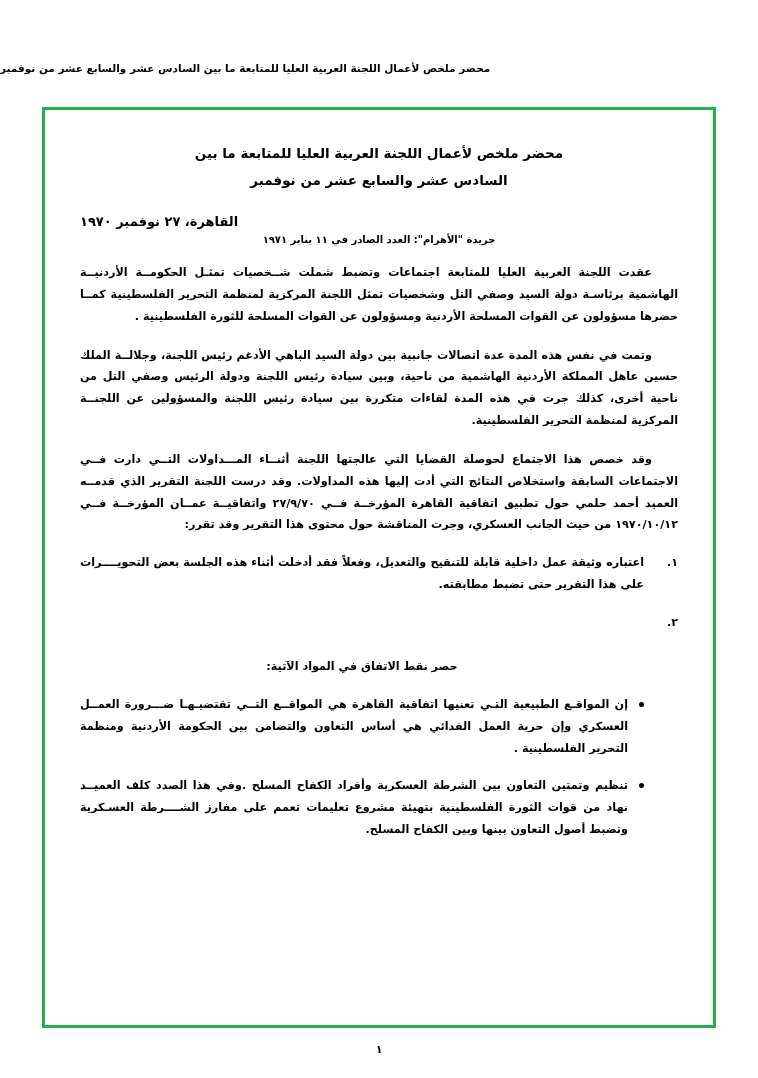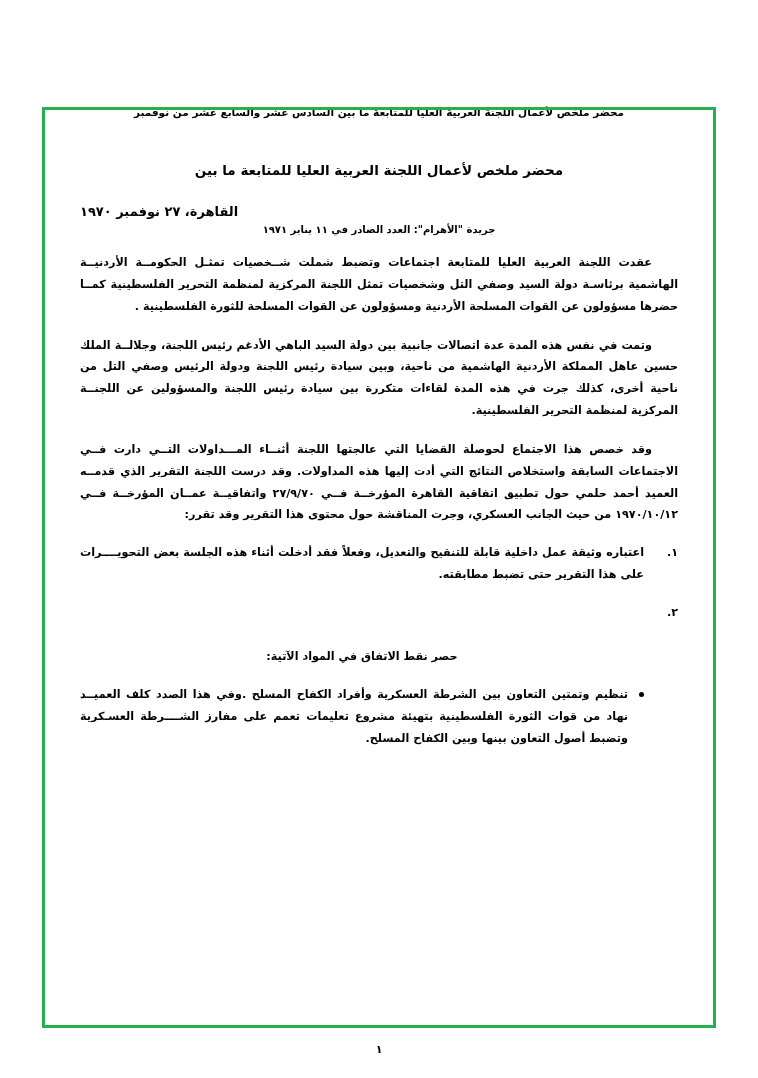--- a/index.html
+++ b/index.html
@@ -20,42 +20,41 @@
     position: absolute;
     inset: 0;
     padding: 0;
   }
 
   .running-head {
     position: absolute;
     top: 62px;
     left: 0;
     right: 0;
-    text-align: center;
+    text-align: left;
     font-size: 10.5px;
     font-weight: bold;
     color: #000;
     letter-spacing: 0;
     direction: rtl;
-    margin-top: 44px;
   }
 
   .frame {
     position: absolute;
     top: 107px;
     right: 42px;
     left: 42px;
     bottom: 50px;
     border: 3px solid #22b14c;
     box-sizing: border-box;
   }
 
   .content {
     position: absolute;
-    top: 157px;
+    top: 140px;
     right: 80px;
     left: 80px;
     direction: rtl;
     text-align: justify;
   }
 
   .title-block {
     text-align: center;
     margin-bottom: 4px;
   }
@@ -165,20 +164,21 @@
 <div class="page">
 
   <div class="running-head">محضر ملخص لأعمال اللجنة العربية العليا للمتابعة ما بين السادس عشر والسابع عشر من نوفمبر</div>
 
   <div class="frame"></div>
 
   <div class="content">
 
     <div class="title-block">
       <div class="title-line">محضر ملخص لأعمال اللجنة العربية العليا للمتابعة ما بين</div>
+      <div class="title-line">السادس عشر والسابع عشر من نوفمبر</div>
     </div>
 
     <div class="date-line">القاهرة، ٢٧ نوفمبر ١٩٧٠</div>
 
     <div class="source-line">جريدة "الأهرام": العدد الصادر في ١١ يناير ١٩٧١</div>
 
     <p class="para">عقدت اللجنة العربية العليا للمتابعة اجتماعات وتضبط شملت شــخصيات تمثـل الحكومــة الأردنيــة الهاشمية برئاسـة دولة السيد وصفي التل وشخصيات تمثل اللجنة المركزية لمنظمة التحرير الفلسطينية كمــا حضرها مسؤولون عن القوات المسلحة الأردنية ومسؤولون عن القوات المسلحة للثورة الفلسطينية .</p>
 
     <p class="para">وتمت في نفس  هذه المدة عدة اتصالات جانبية بين دولة السيد الباهي الأدغم رئيس اللجنة، وجلالــة الملك حسين عاهل المملكة الأردنية الهاشمية من ناحية، وبين سيادة رئيس اللجنة ودولة الرئيس وصفي التل من ناحية أخرى، كذلك جرت في هذه المدة لقاءات متكررة بين سيادة رئيس اللجنة والمسؤولين عن اللجنــة المركزية لمنظمة التحرير الفلسطينية.</p>
 
@@ -189,20 +189,26 @@
       <div class="txt">اعتباره وثيقة عمل داخلية قابلة للتنقيح والتعديل، وفعلاً فقد أدخلت أثناء هذه الجلسة بعض التحويــــرات على هذا التقرير حتى تضبط مطابقته.</div>
     </div>
 
     <div class="numbered center">
       <div class="num">٢.</div>
       <div class="txt">حصر نقط الاتفاق في المواد الآتية:</div>
     </div>
 
     <div class="bullets">
 
+      <div class="bullet-item">
+        <div class="dot">
+            <span></span>
+          </div>
+        <div class="btxt">إن المواقـع الطبيعية التـي تعنيها اتفاقية القاهرة هي المواقــع التــي تقتضيـهـا ضـــرورة العمــل العسكري وإن   حرية العمل الفدائي هي أساس التعاون والتضامن بين الحكومة الأردنية ومنظمة التحرير الفلسطينية .</div>
+      </div>
 
       <div class="bullet-item">
         <div class="dot">
             <span></span>
           </div>
         <div class="btxt">تنظيم وتمتين التعاون بين الشرطة العسكرية وأفراد الكفاح المسلح .وفي هذا الصدد كلف العميــد نهاد من قوات الثورة الفلسطينية بتهيئة مشروع تعليمات تعمم على مفارز الشــــرطة العسـكرية وتضبط أصول التعاون بينها وبين الكفاح المسلح.</div>
       </div>
 
 
     </div>

